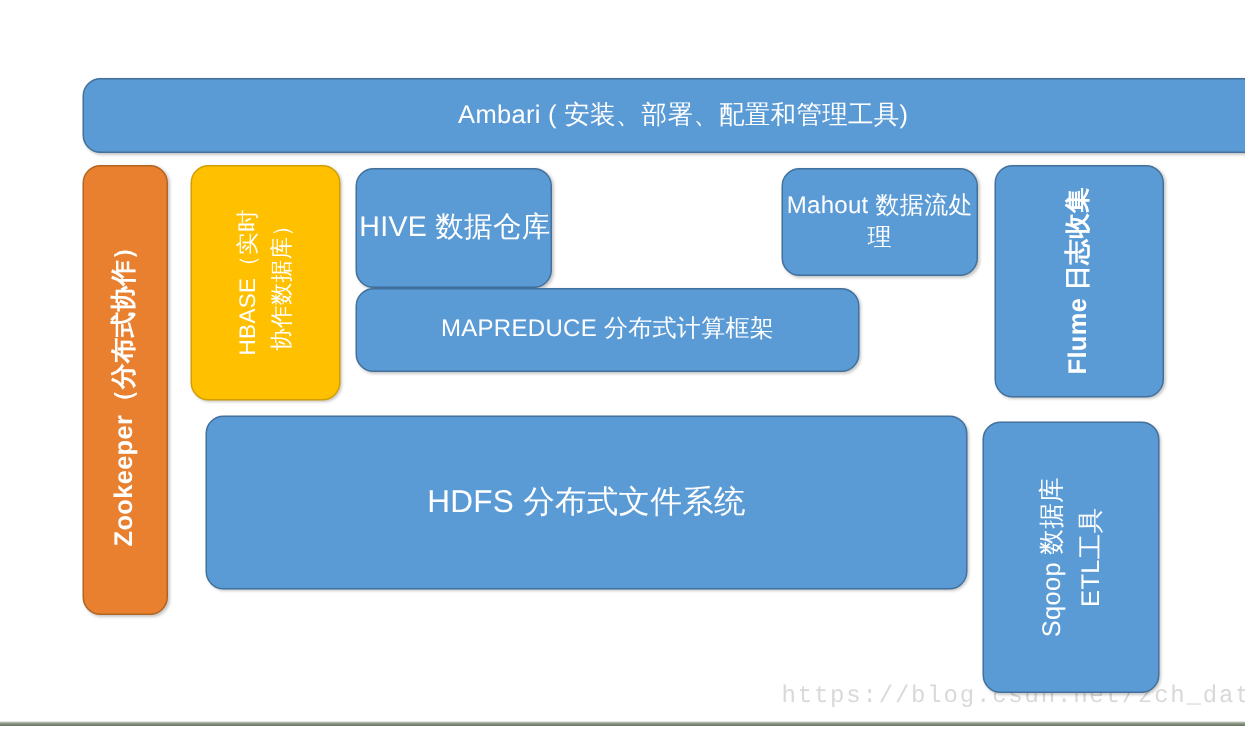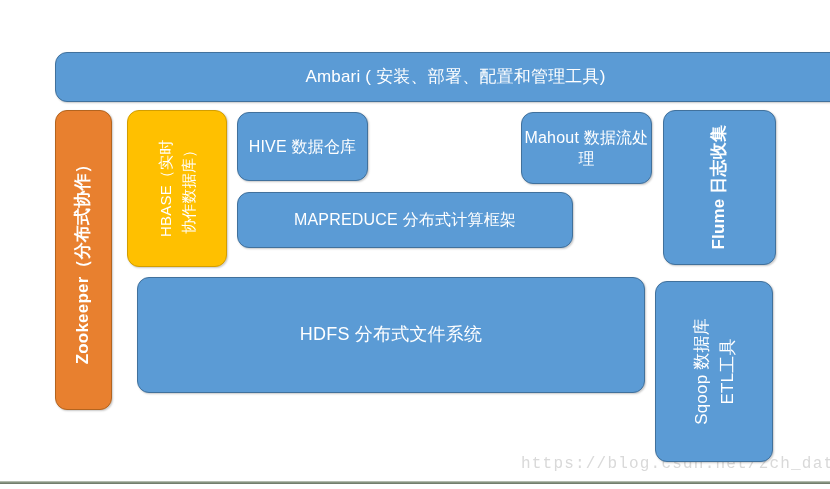--- a/index.html
+++ b/index.html
@@ -62,29 +62,29 @@
     white-space: normal;
     display: block;
   }
 
   
   #ambari      { left: 55px;  top: 52px;  width: 801px; height: 50px;  font-size: 17px; }
 
   #zookeeper   { left: 55px;  top: 110px; width: 57px;  height: 300px; font-size: 17px; font-weight: bold; }
   #hbase       { left: 127px; top: 110px; width: 100px; height: 157px; font-size: 15px; }
 
-  #hive        { left: 237px; top: 112px; width: 131px; height: 69px;  font-size: 16px; }
+  #hive        { left: 237px; top: 112px; width: 131px; height: 80px;  font-size: 19px; justify-content: flex-end; }
   #pig         { left: 379px; top: 112px; width: 130px; height: 72px;  font-size: 16px; }
   #mahout      { left: 521px; top: 112px; width: 131px; height: 72px;  font-size: 16px; }
 
   #mapreduce   { left: 237px; top: 192px; width: 336px; height: 56px;  font-size: 16px; }
 
   #flume       { left: 663px; top: 110px; width: 113px; height: 155px; font-size: 17px; font-weight: bold; }
 
-  #hdfs        { left: 137px; top: 277px; width: 508px; height: 116px; font-size: 18px; }
+  #hdfs        { left: 137px; top: 277px; width: 508px; height: 116px; font-size: 21px; }
 
   #sqoop       { left: 655px; top: 281px; width: 118px; height: 181px; font-size: 17px; }
 
   
   #zookeeper .vtext { width: 300px; }
   #flume     .vtext { width: 155px; }
 
   #hbase .vert-wrap { width: 157px; font-size: 15px; line-height: 1.55; }
   #sqoop .vert-wrap { width: 181px; font-size: 17px; line-height: 1.5; }
 

